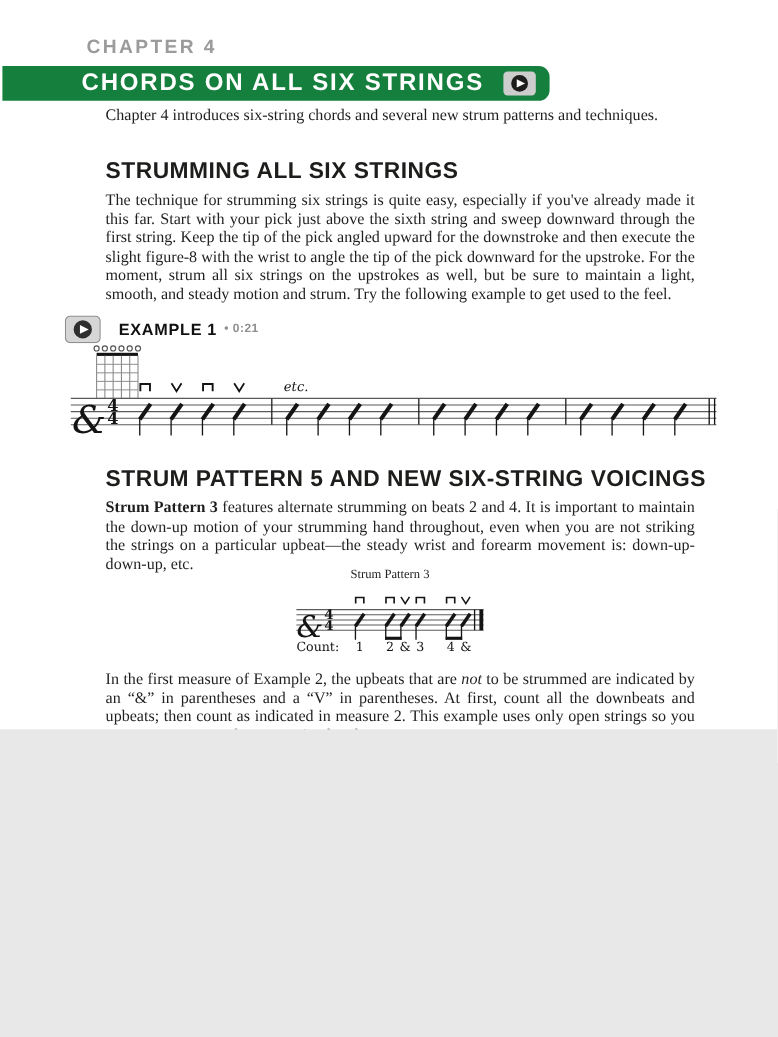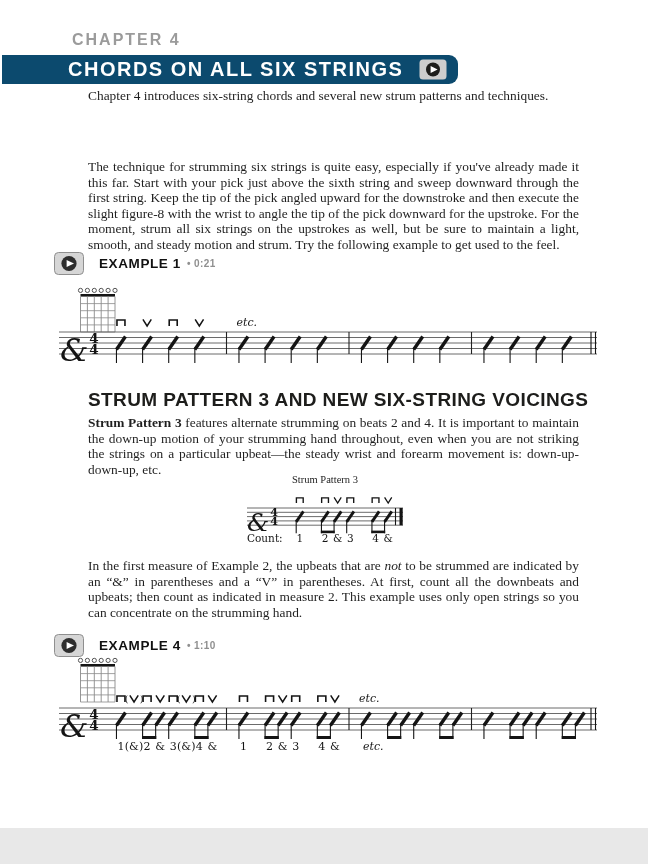--- a/index.html
+++ b/index.html
@@ -1,21 +1,21 @@
 <!DOCTYPE html>
 <html><head>
 <meta charset="utf-8">
 <style>
   html,body{margin:0;padding:0;background:#e8e8e8;}
-  #page{position:relative;width:648px;height:828px;background:#fff;margin:0 auto;
+  #page{position:relative;width:648px;height:608px;background:#fff;margin:0 auto;
         font-family:"Liberation Serif","DejaVu Serif",serif;color:#1f1f1f;overflow:hidden;}
   .abs{position:absolute;}
   .chapter-label{left:72px;top:31px;font-family:"Liberation Sans","DejaVu Sans",sans-serif;
         font-weight:700;font-size:16px;letter-spacing:2px;color:#9b9b9b;}
-  .banner{left:2px;top:55px;width:456px;height:29px;background:#0c4a6e;border-radius:0 9px 9px 0;
+  .banner{left:2px;top:55px;width:456px;height:29px;background:#15803d;border-radius:0 9px 9px 0;
         display:flex;align-items:center;}
   .banner-title{font-family:"Liberation Sans","DejaVu Sans",sans-serif;font-weight:700;
         font-size:20px;letter-spacing:1.5px;color:#fff;padding-left:66px;white-space:nowrap;}
   .banner-icon{position:absolute;right:11px;top:4px;}
   .intro{left:88px;top:88px;width:500px;font-size:13.4px;line-height:15.6px;}
   .h2{font-family:"Liberation Sans","DejaVu Sans",sans-serif;font-weight:700;font-size:19px;
         letter-spacing:0.4px;color:#1d1d1b;white-space:nowrap;}
   .body-p{width:491px;font-size:13.4px;line-height:15.6px;text-align:justify;margin:0;}
   .ex-header{display:flex;align-items:center;font-family:"Liberation Sans","DejaVu Sans",sans-serif;}
   .ex-label{font-weight:700;font-size:13.5px;letter-spacing:0.6px;color:#111;margin-left:15px;}
@@ -38,24 +38,25 @@
     <span class="banner-title">CHORDS ON ALL SIX STRINGS</span>
     <svg class="banner-icon" width="28" height="21">
       <rect x="0.5" y="0.5" width="27" height="20" rx="3.5" fill="#cdcdcd"></rect>
       <circle cx="14" cy="10.5" r="7" fill="#1d1d1b"></circle>
       <path d="M11.6 7.1 L18.6 10.5 L11.6 13.9 Z" fill="#ffffff"></path>
     </svg>
   </div>
 
   <p class="abs intro">Chapter 4 introduces six-string chords and several new strum patterns and techniques.</p>
 
+  <div class="abs h2" style="left:88px;top:132px;">STRUMMING ALL SIX STRINGS</div>
 
   <p class="abs body-p" style="left:88px;top:159px;">The technique for strumming six strings is quite easy, especially if you've already made it this far. Start with your pick just above the sixth string and sweep downward through the first string. Keep the tip of the pick angled upward for the downstroke and then execute the slight figure-8 with the wrist to angle the tip of the pick downward for the upstroke. For the moment, strum all six strings on the upstrokes as well, but be sure to maintain a light, smooth, and steady motion and strum. Try the following example to get used to the feel.</p>
 
-  <div class="abs ex-header" style="left:54px;top:252px;">
+  <div class="abs ex-header" style="left:54px;top:263px;">
     <svg width="30" height="23">
       <rect x="0.5" y="0.5" width="29" height="22" rx="4" fill="#d6d6d6" stroke="#8f8f8f"></rect>
       <circle cx="15" cy="11.5" r="7.6" fill="#2e2e2e"></circle>
       <path d="M12.6 7.9 L20 11.5 L12.6 15.1 Z" fill="#ffffff"></path>
     </svg>
     <span class="ex-label">EXAMPLE 1</span>
     <span class="ex-time"><span>•</span> <span>0:21</span></span>
   </div>
 
   <svg class="abs" style="left:77px;top:287px;" width="42" height="47">
@@ -125,21 +126,21 @@
       <line x1="452.08875" y1="37.5" x2="461.08875" y2="24.5" stroke="#141414" stroke-width="3.4"></line>
       <line x1="452.08875" y1="35.5" x2="452.08875" y2="51" stroke="#141414" stroke-width="1.1"></line>
       <line x1="478.21375" y1="37.5" x2="487.21375" y2="24.5" stroke="#141414" stroke-width="3.4"></line>
       <line x1="478.21375" y1="35.5" x2="478.21375" y2="51" stroke="#141414" stroke-width="1.1"></line>
       <line x1="504.33875" y1="37.5" x2="513.33875" y2="24.5" stroke="#141414" stroke-width="3.4"></line>
       <line x1="504.33875" y1="35.5" x2="504.33875" y2="51" stroke="#141414" stroke-width="1.1"></line>
       <line x1="533" y1="20" x2="533" y2="42" stroke="#141414" stroke-width="1.1"></line>
       <line x1="537.5" y1="20" x2="537.5" y2="42" stroke="#141414" stroke-width="1.1"></line>
     </svg>
 
-  <div class="abs h2" style="left:88px;top:389px;">STRUM PATTERN 3 AND NEW SIX-STRING VOICINGS</div>
+  <div class="abs h2" style="left:88px;top:389px;">STRUM PATTERN 5 AND NEW SIX-STRING VOICINGS</div>
 
   <p class="abs body-p" style="left:88px;top:415px;"><b>Strum Pattern 3</b><span> features alternate strumming on beats 2 and 4. It is important to maintain the down-up motion of your strumming hand throughout, even when you are not striking the strings on a particular upbeat—the steady wrist and forearm movement is: down-up-down-up, etc.</span></p>
 
   <div class="abs pattern-title">Strum Pattern 3</div>
   <svg class="abs" style="left:246px;top:486px;" width="158" height="68">
       <line x1="1" y1="22" x2="157" y2="22" stroke="#5a5a5a" stroke-width="0.9"></line>
       <line x1="1" y1="26.3" x2="157" y2="26.3" stroke="#5a5a5a" stroke-width="0.9"></line>
       <line x1="1" y1="30.6" x2="157" y2="30.6" stroke="#5a5a5a" stroke-width="0.9"></line>
       <line x1="1" y1="34.9" x2="157" y2="34.9" stroke="#5a5a5a" stroke-width="0.9"></line>
       <line x1="1" y1="39.2" x2="157" y2="39.2" stroke="#5a5a5a" stroke-width="0.9"></line>

